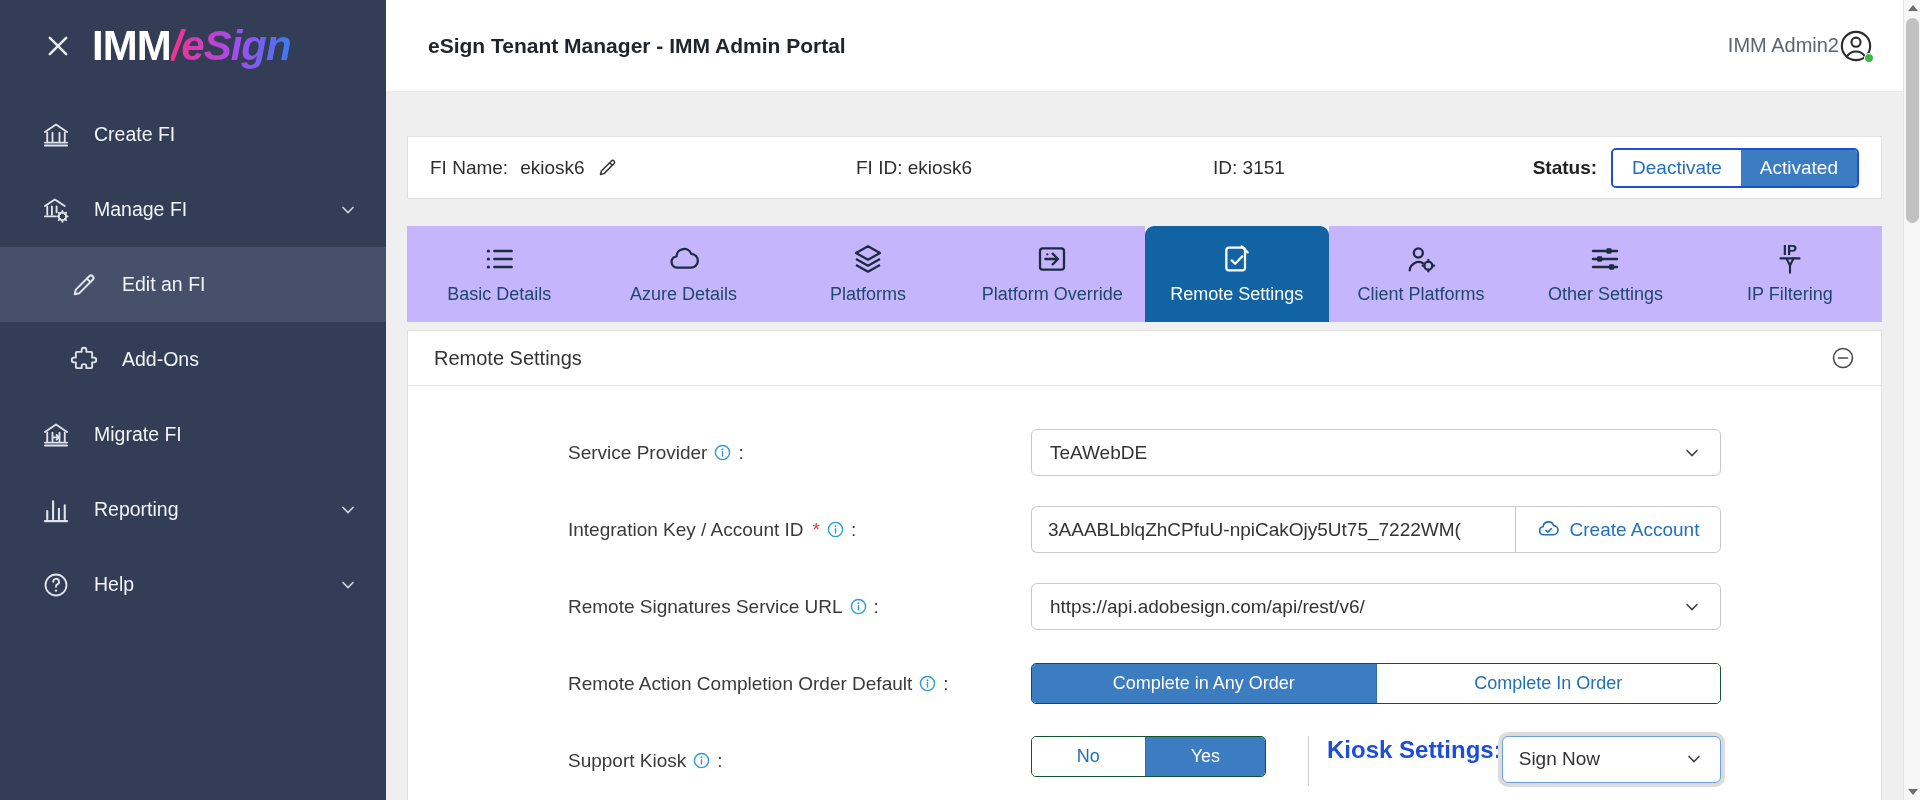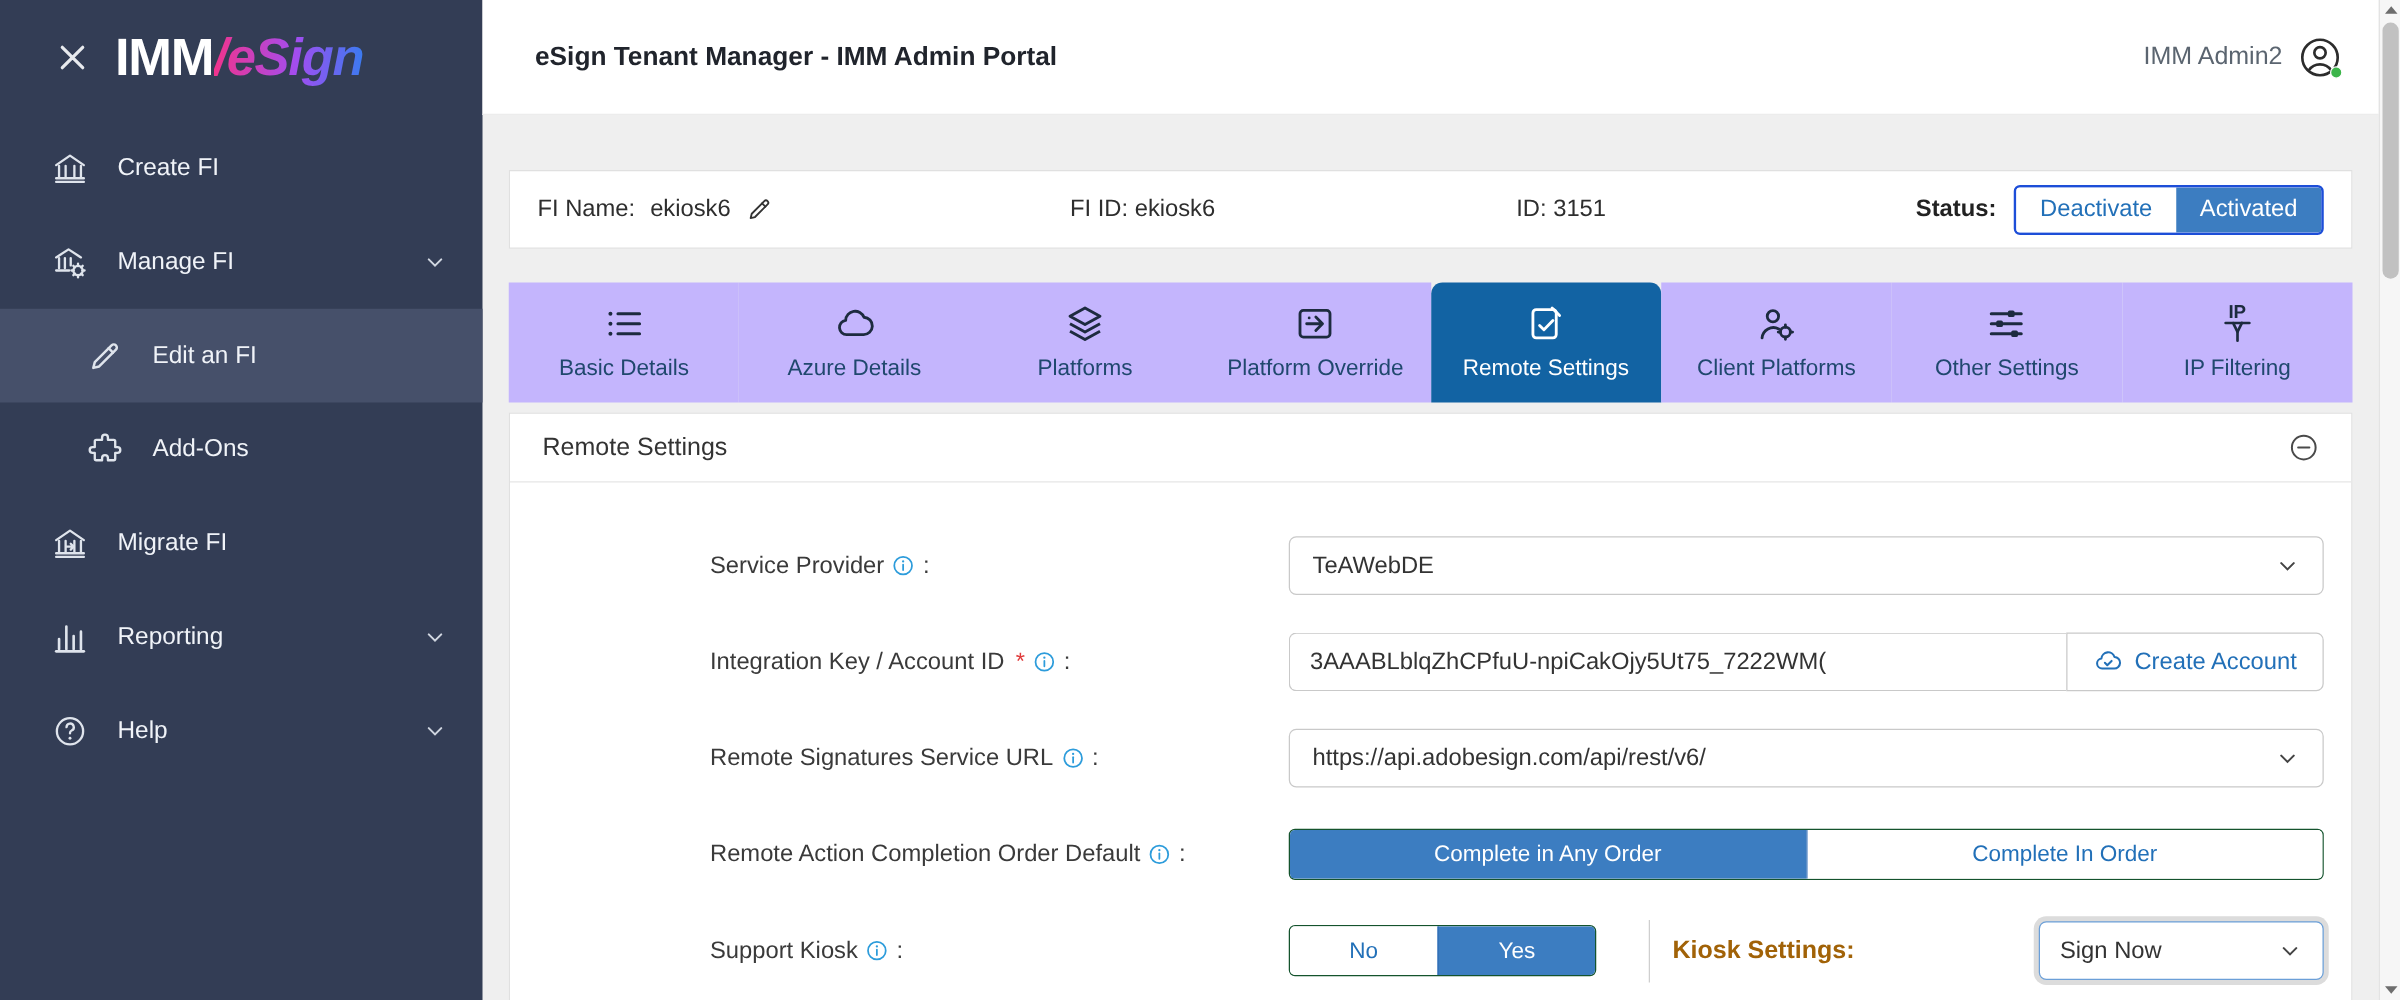--- a/index.html
+++ b/index.html
@@ -23,21 +23,21 @@
   .nav-item.active { background:#46506a; }
   .nav-icon { width:28px; height:28px; flex-shrink:0; color:#dfe4ec; }
   .nav-icon svg { width:100%; height:100%; }
   .nav-chevron { margin-left:auto; width:20px; height:20px; color:#cfd5df; }
   .nav-chevron svg { width:100%; height:100%; }
 
   
   .main { flex:1; display:flex; flex-direction:column; margin-right:17px; min-width:0; }
   .topbar { height:92px; background:#ffffff; display:flex; align-items:center; padding:0 30px 0 42px; border-bottom:1px solid #ececec; flex-shrink:0; }
   .topbar h1 { font-size:21px; font-weight:bold; color:#20242c; }
-  .userbox { margin-left:auto; display:flex; align-items:center; gap:13px; }
+  .userbox { margin-left:auto; display:flex; align-items:center; }
   .username { font-size:20px; color:#5b6570; }
   .avatar { position:relative; width:34px; height:34px; color:#2c2c2c; cursor:pointer; }
   .avatar svg { width:100%; height:100%; }
   .avatar .presence { position:absolute; right:-1px; bottom:0; width:10px; height:10px; border-radius:50%; background:#3cb54a; border:1.5px solid #fff; }
 
   .content { flex:1; padding:44px 21px 0 21px; min-height:0; }
 
   
   .fi-bar { background:#fff; border:1px solid #e0e0e0; height:63px; display:flex; align-items:center; padding:0 22px; font-size:19px; color:#2e2e2e; }
   .fi-name-block { width:426px; display:flex; align-items:center; gap:12px; }
@@ -69,21 +69,21 @@
   .collapse-icon { margin-left:auto; width:24px; height:24px; color:#4a4a4a; cursor:pointer; }
   .collapse-icon svg { width:100%; height:100%; }
 
   .form { padding-top:28px; }
   .form-row { height:77px; display:flex; align-items:center; padding-left:160px; }
   .form-label { width:463px; display:flex; align-items:center; gap:7px; font-size:19px; color:#3a3a3a; }
   .req { color:#e03c3c; font-size:19px; margin-left:2px; }
   .info { width:17px; height:17px; flex-shrink:0; }
   .info svg { width:100%; height:100%; }
   .colon { color:#3a3a3a; }
-  .form-control { width:828px; display:flex; align-items:center; }
+  .form-control { width:690px; display:flex; }
 
   .dropdown { width:100%; height:47px; border:1px solid #c9c9c9; border-radius:6px; background:#fff; display:flex; align-items:center;
               padding:0 18px; font-size:19px; color:#333; cursor:pointer; }
   .dd-chevron { margin-left:auto; width:20px; height:20px; color:#444; }
   .dd-chevron svg { width:100%; height:100%; }
 
   .input-group { display:flex; width:100%; }
   .text-input { flex:1; min-width:0; height:47px; border:1px solid #c9c9c9; border-right:none; border-radius:6px 0 0 6px;
                 padding:0 16px; font-size:19px; color:#333; font-family:"Liberation Sans", sans-serif; outline:none; }
   .create-btn { width:206px; height:47px; flex-shrink:0; border:1px solid #c9c9c9; border-radius:0 6px 6px 0; background:#fff;
@@ -94,21 +94,21 @@
   .toggle { display:flex; border:1px solid #14532d; border-radius:5px; overflow:hidden; height:41px; }
   .toggle.wide { width:100%; }
   .toggle-opt { display:flex; align-items:center; justify-content:center; font-size:18px; background:#fff; color:#2270b8; cursor:pointer; }
   .toggle.wide .toggle-opt { flex:1; }
   .toggle-opt.on { background:#3c7dc1; color:#fff; }
   .toggle-opt + .toggle-opt { border-left:1px solid #2f6db5; }
 
   .kiosk-no { width:118px; }
   .kiosk-yes { width:126px; }
   .v-divider { width:1px; height:50px; background:#cfcfcf; margin-left:42px; }
-  .kiosk-label { margin-left:18px; font-size:20px; font-weight:bold; color:#a16207; white-space:nowrap; }
+  .kiosk-label { margin-left:18px; font-size:24px; font-weight:bold; color:#1d4ed8; white-space:nowrap; }
   .kiosk-dd { margin-left:auto; width:228px; height:47px; border:1px solid #6b9fd8; border-radius:6px; background:#fff;
               box-shadow:0 0 0 4px #dcdcdc; display:flex; align-items:center; padding:0 16px; font-size:19px; color:#333; cursor:pointer; }
 
   .partial-row { margin:15px 0 0 623px; width:690px; height:26px; background:#fff; border:1px solid #c9c9c9; border-radius:6px 6px 0 0; }
 
   
   .scrollbar { position:absolute; top:0; right:0; width:17px; height:800px; background:#f6f6f6; border-left:1px solid #e3e3e3; }
   .sb-btn { position:absolute; left:0; width:17px; height:16px; display:flex; align-items:center; justify-content:center; cursor:pointer; }
   .sb-up { top:0; }
   .sb-down { bottom:0; }

